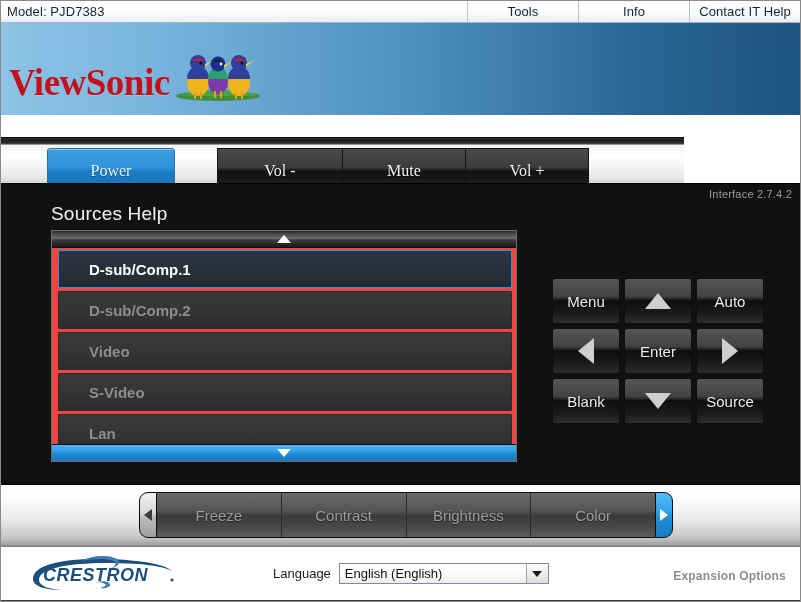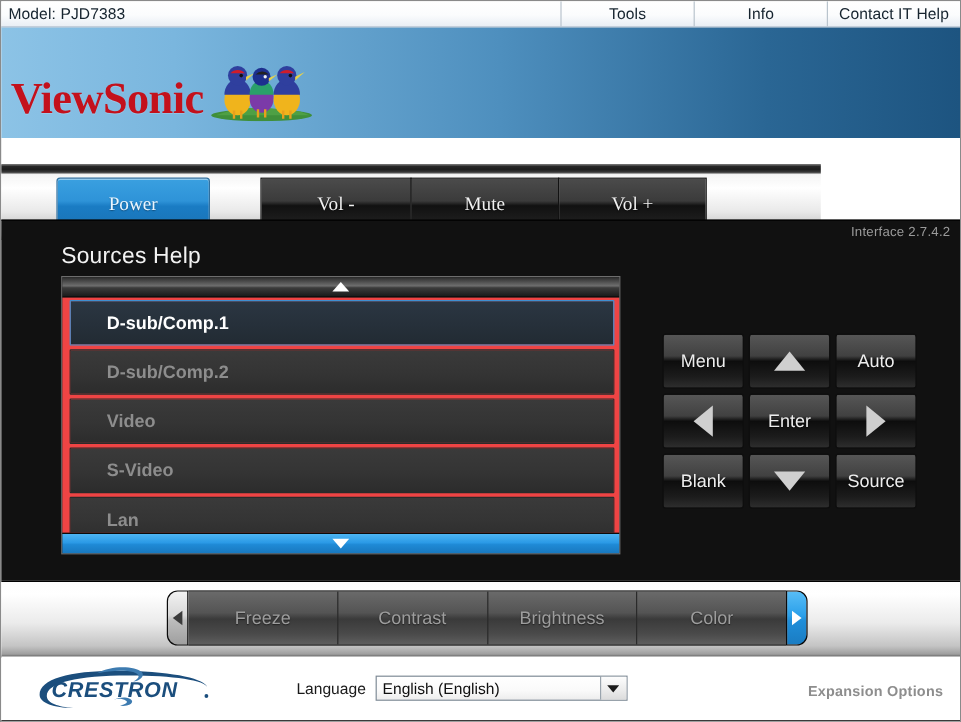--- a/index.html
+++ b/index.html
@@ -338,21 +338,21 @@
     background: #ffffff;
     border-bottom: 1px solid #3a3a3a;
   }
   .crestron-logo {
     position: absolute;
     left: 20px; top: 8px;
     width: 180px; height: 38px;
   }
   .lang-area {
     position: absolute;
-    left: 246px; top: 16px;
+    left: 272px; top: 16px;
     display: flex;
     align-items: center;
   }
   .lang-label {
     font-size: 13px;
     color: #1a1a1a;
     margin-right: 8px;
   }
   .lang-select {
     width: 210px;

